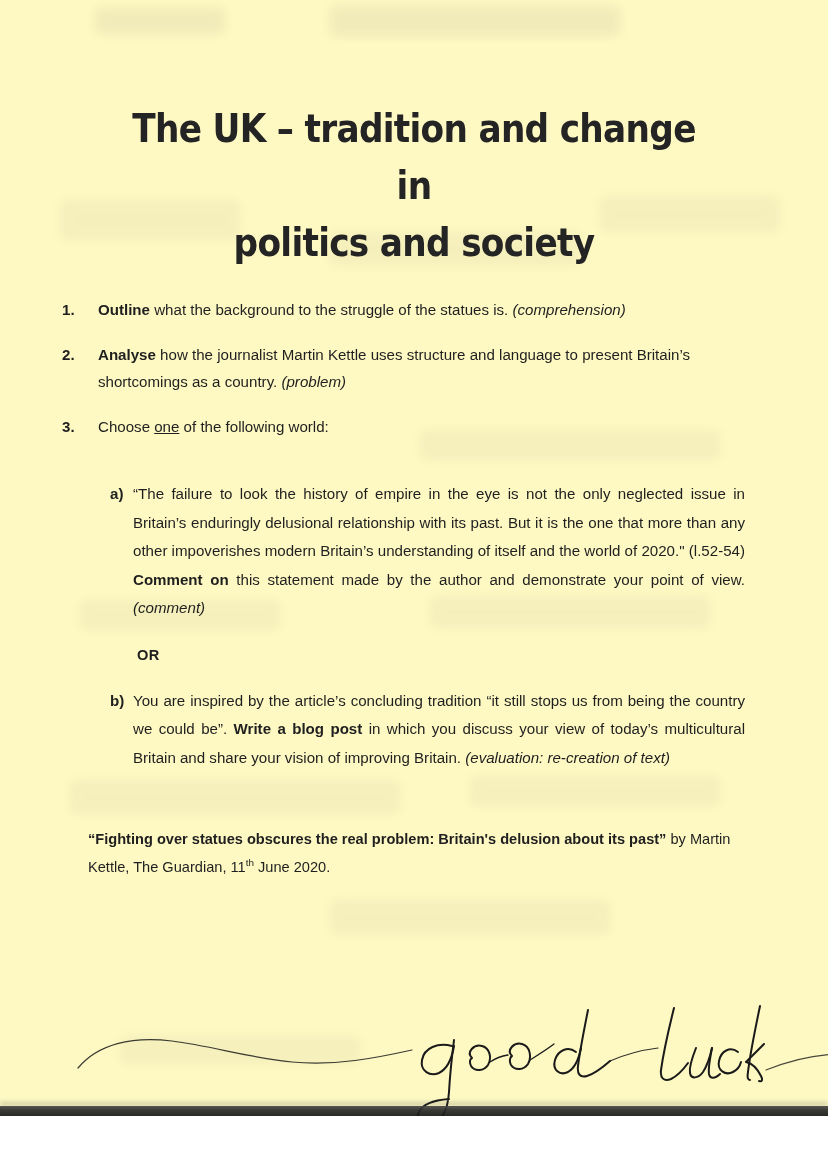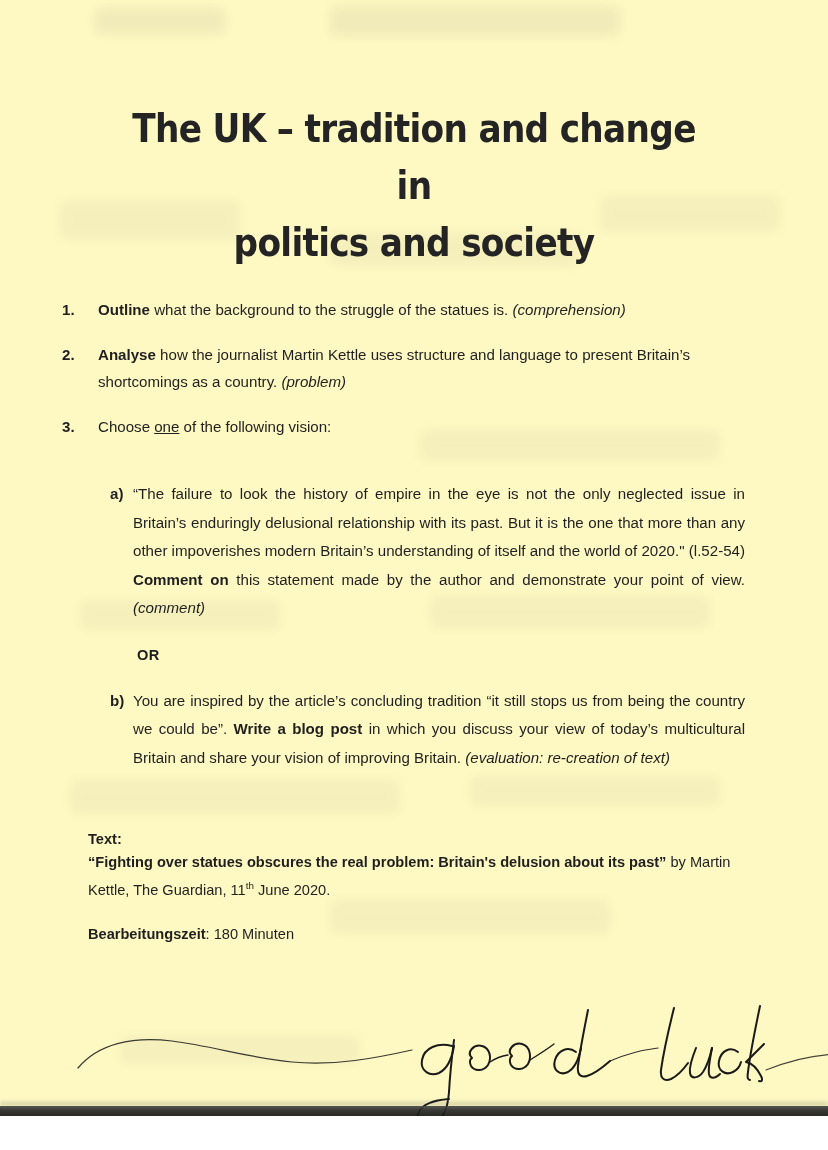--- a/index.html
+++ b/index.html
@@ -181,48 +181,44 @@
       <span class="body"><b>Outline</b><span> what the background to the struggle of the statues is. </span><i>(comprehension)</i></span>
     </div>
 
     <div class="task task-2">
       <span class="marker">2.</span>
       <span class="body"><b>Analyse</b><span> how the journalist Martin Kettle uses structure and language to present Britain’s shortcomings as a country. </span><i>(problem)</i></span>
     </div>
 
     <div class="task task-3">
       <span class="marker">3.</span>
-      <span class="body"><span>Choose </span><u>one</u><span> of the following vision:</span></span>
+      <span class="body"><span>Choose </span><u>one</u><span> of the following world:</span></span>
     </div>
 
     <div class="subitem" id="sub-a">
       <span class="marker">a)</span>
       <span class="body"><span>“The failure to look the history of empire in the eye is not the only neglected issue in Britain’s enduringly delusional relationship with its past. But it is the one that more than any other impoverishes modern Britain’s understanding of itself and the world of 2020."</span><span> (l.52-54) </span><b>Comment on</b><span> this statement made by the author and demonstrate your point of view. </span><i>(comment)</i></span>
     </div>
 
     <div id="or-divider">OR</div>
 
     <div class="subitem" id="sub-b">
       <span class="marker">b)</span>
       <span class="body"><span>You are inspired by the article’s concluding tradition “it still stops us from being the country we could be”. </span><b>Write a blog post</b><span> in which you discuss your view of today’s multicultural Britain and share your vision of improving Britain. </span><i>(evaluation: re-creation of text)</i></span>
     </div>
 
   </div>
 
   <div id="meta">
 
     <div class="meta-group">
-      <span class="meta-line meta-label">Text:</span>
       <span class="meta-line"><b>“Fighting over statues obscures the real problem: Britain's delusion about its past”</b><span> by Martin Kettle, The Guardian, 11</span><sup>th</sup><span> June 2020.</span></span>
     </div>
 
 
-    <div class="meta-group">
-      <span class="meta-line"><b>Bearbeitungszeit</b><span>: 180 Minuten</span></span>
-    </div>
 
   </div>
 
   <div id="signature" title="good luck">
     <svg viewBox="0 0 720 120" xmlns="http://www.w3.org/2000/svg" aria-label="good luck">
       <g fill="none" stroke="#1a1a1a" stroke-linecap="round" stroke-linejoin="round">
 
         <path d="M18,68 C38,44 72,36 112,41 C152,46 190,58 232,62 C276,66 316,58 352,50" stroke-width="1.2" opacity="0.85"></path>
 
         <path d="M392,46 C378,42 364,48 362,60 C360,71 370,77 379,73 C387,69 392,58 394,46" stroke-width="2"></path>

